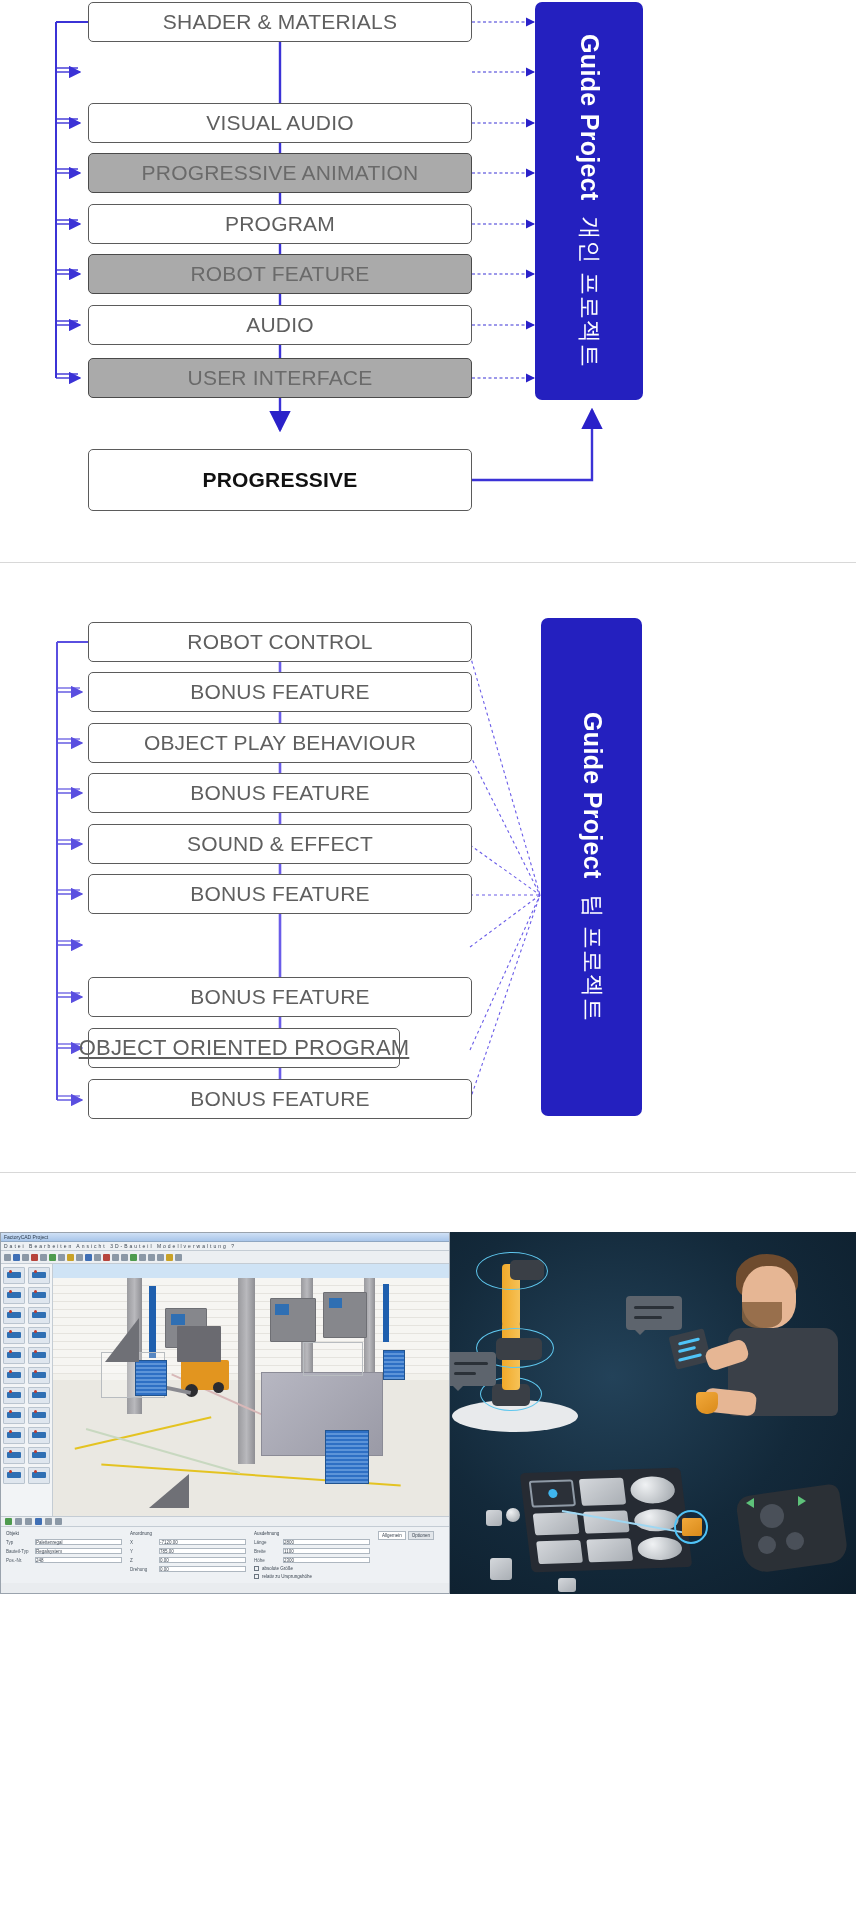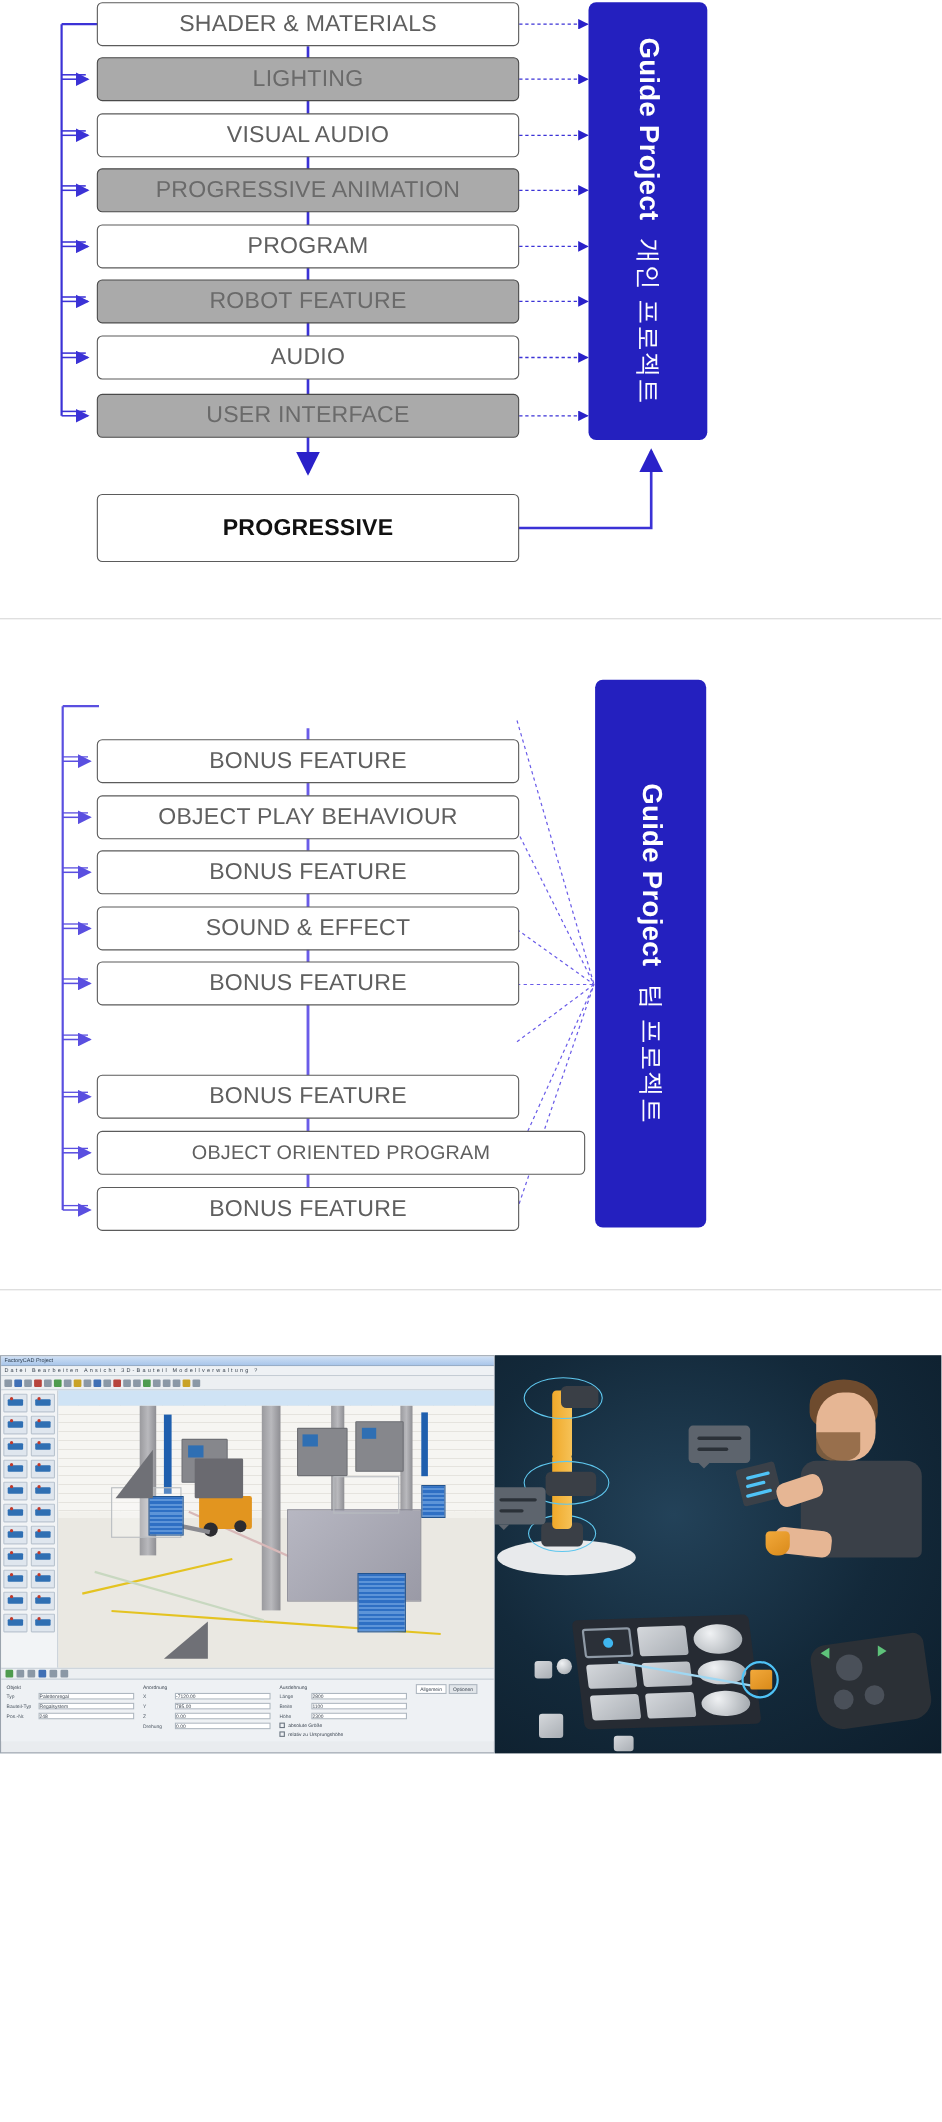--- a/index.html
+++ b/index.html
@@ -232,21 +232,20 @@
       <path d="M472,224 L534,224"></path>
       <path d="M472,274 L534,274"></path>
       <path d="M472,325 L534,325"></path>
       <path d="M472,378 L534,378"></path>
     </g>
 
     <path d="M470,480 L592,480 L592,410" stroke="#3b32d6" stroke-width="2.4" fill="none" marker-end="url(#ah2)"></path>
   </svg>
 
   <div class="pbox" style="left:88px;top:2px;width:384px;height:40px;font-size:21px;">SHADER &amp; MATERIALS</div>
-  <div class="pbox shaded" style="left:88px;top:52px;width:384px;height:40px;font-size:21px;">LIGHTING</div>
   <div class="pbox" style="left:88px;top:103px;width:384px;height:40px;font-size:21px;">VISUAL AUDIO</div>
   <div class="pbox shaded" style="left:88px;top:153px;width:384px;height:40px;font-size:21px;">PROGRESSIVE ANIMATION</div>
   <div class="pbox" style="left:88px;top:204px;width:384px;height:40px;font-size:21px;">PROGRAM</div>
   <div class="pbox shaded" style="left:88px;top:254px;width:384px;height:40px;font-size:21px;">ROBOT FEATURE</div>
   <div class="pbox" style="left:88px;top:305px;width:384px;height:40px;font-size:21px;">AUDIO</div>
   <div class="pbox shaded" style="left:88px;top:358px;width:384px;height:40px;font-size:21px;">USER INTERFACE</div>
 
   <div class="pbox strong" style="left:88px;top:449px;width:384px;height:62px;font-size:21px;">PROGRESSIVE</div>
 
   <div class="guide-panel" style="left:535px;top:2px;width:108px;height:398px;">
@@ -303,27 +302,28 @@
       <path d="M470,55 L540,295"></path>
       <path d="M470,155 L540,295"></path>
       <path d="M470,245 L540,295"></path>
       <path d="M470,295 L540,295"></path>
       <path d="M470,347 L540,295"></path>
       <path d="M470,450 L540,295"></path>
       <path d="M470,500 L540,295"></path>
     </g>
   </svg>
 
+  <div class="pbox" style="left:88px;top:22px;width:384px;height:40px;font-size:21px;">ROBOT CONTROL</div>
   <div class="pbox" style="left:88px;top:72px;width:384px;height:40px;font-size:21px;">BONUS FEATURE</div>
   <div class="pbox" style="left:88px;top:123px;width:384px;height:40px;font-size:21px;">OBJECT PLAY BEHAVIOUR</div>
   <div class="pbox" style="left:88px;top:173px;width:384px;height:40px;font-size:21px;">BONUS FEATURE</div>
   <div class="pbox" style="left:88px;top:224px;width:384px;height:40px;font-size:21px;">SOUND &amp; EFFECT</div>
   <div class="pbox" style="left:88px;top:274px;width:384px;height:40px;font-size:21px;">BONUS FEATURE</div>
   <div class="pbox" style="left:88px;top:377px;width:384px;height:40px;font-size:21px;">BONUS FEATURE</div>
-  <div class="pbox" style="left:88px;top:428px;width:444px;height:40px;font-size:18px;">OBJECT ORIENTED PROGRAM</div>
+  <div class="pbox" style="left:88px;top:428px;width:312px;height:40px;font-size:22px;text-decoration:underline;">OBJECT ORIENTED PROGRAM</div>
   <div class="pbox" style="left:88px;top:479px;width:384px;height:40px;font-size:21px;">BONUS FEATURE</div>
 
   <div class="guide-panel" style="left:541px;top:18px;width:101px;height:498px;">
     <div class="guide-inner">
       <span class="guide-ko">팀 프로젝트</span>
       <span class="guide-en">Guide Project</span>
     </div>
   </div>
 </div>
 

